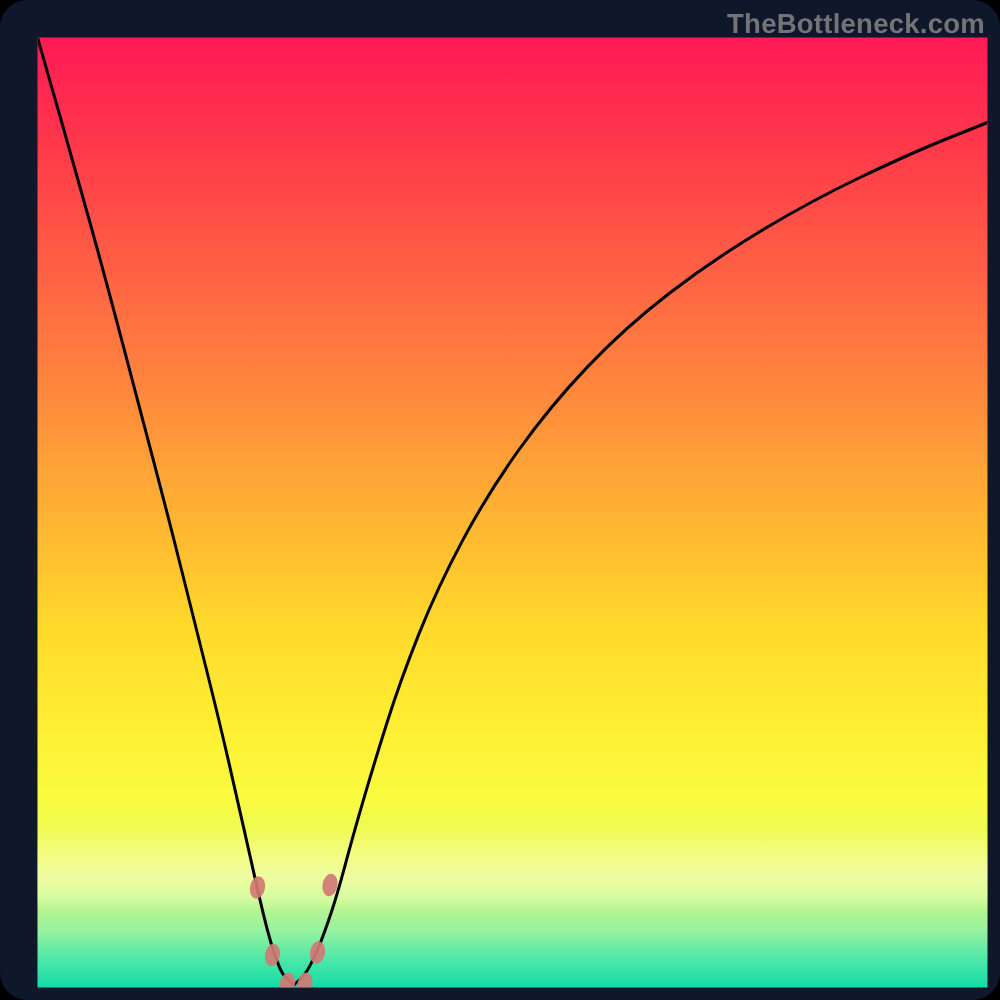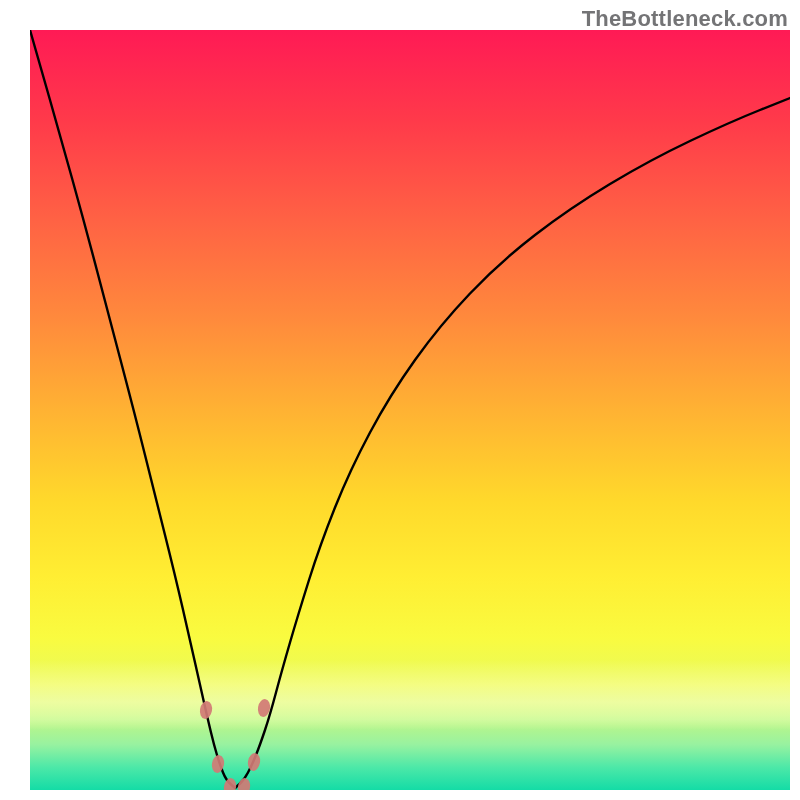--- a/index.html
+++ b/index.html
@@ -8,21 +8,22 @@
     width: 800px;
     height: 800px;
     background: #000000;
     overflow: hidden;
     font-family: Arial, Helvetica, sans-serif;
   }
   .stage {
     position: relative;
     width: 800px;
     height: 800px;
-    background: #ffffff;
+    background: #0f172a;
+    border-radius: 22px;
   }
   .plot-area {
     position: absolute;
     left: 30px;
     top: 30px;
     width: 760px;
     height: 760px;
     background: linear-gradient(
       to bottom,
       #ff1a55 0%,

